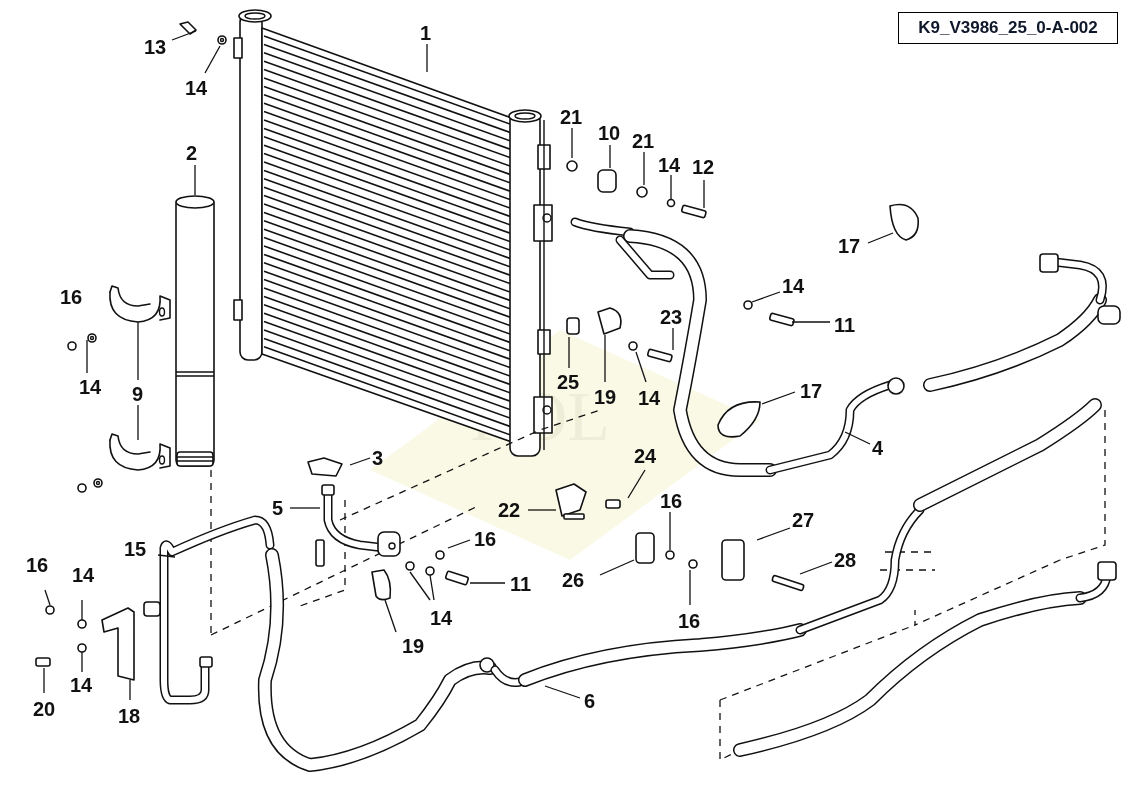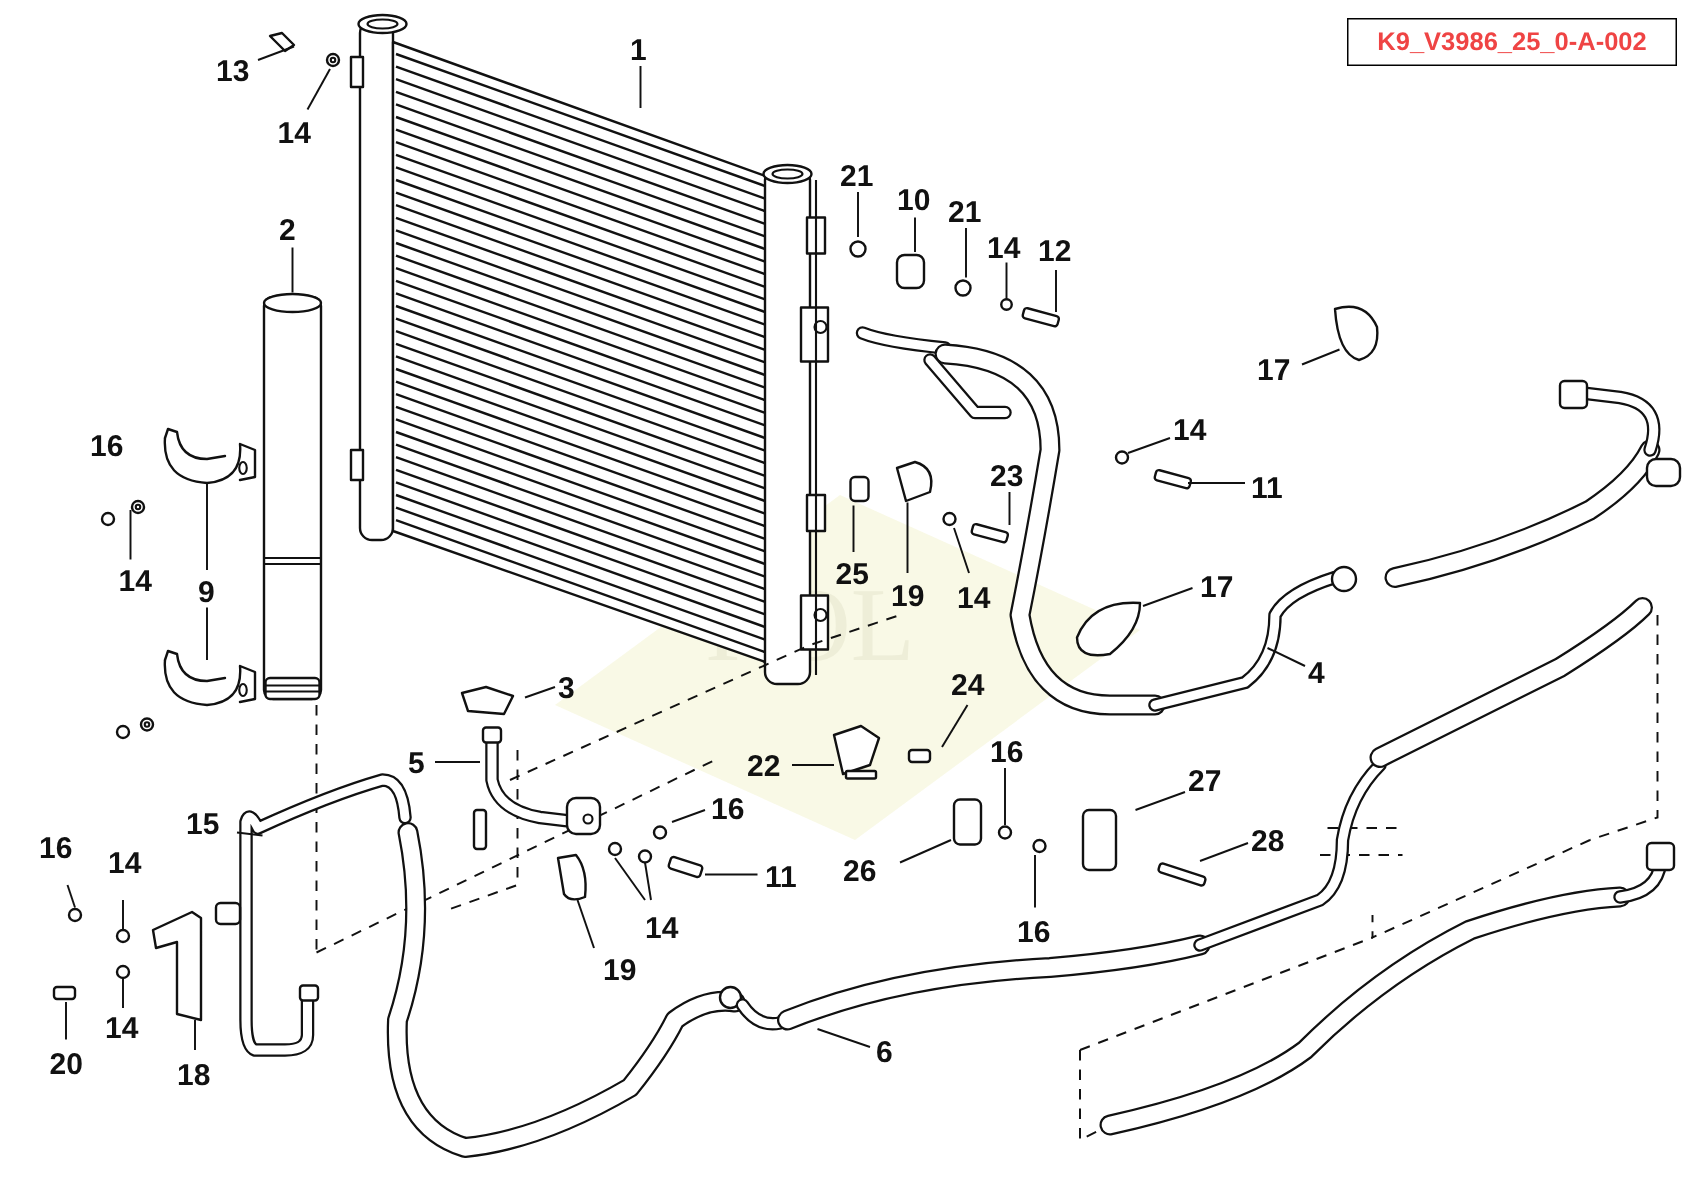--- a/index.html
+++ b/index.html
@@ -1,21 +1,21 @@
 <!DOCTYPE html>
 <html><head>
 <meta charset="utf-8">
 <style>
   html, body { margin:0; padding:0; background:#ffffff; }
   body { width:1128px; height:797px; position:relative; overflow:hidden;
          font-family:"Liberation Sans", sans-serif; }
   #diagram { position:absolute; left:0; top:0; width:1128px; height:797px; }
   .ref-box { position:absolute; left:898px; top:12px; width:220px; height:32px;
              border:1.5px solid #000; box-sizing:border-box; background:#fff;
-             font-weight:bold; font-size:17px; line-height:30px; text-align:center; color:#ef4444; }
+             font-weight:bold; font-size:17px; line-height:30px; text-align:center; color:#0f172a; }
   .callout { font-family:"Liberation Sans", sans-serif; font-weight:bold; font-size:20px; fill:#111; }
   .part { fill:#fff; stroke:#111; stroke-width:1.6; stroke-linejoin:round; stroke-linecap:round; }
   .thin { fill:none; stroke:#111; stroke-width:1.4; }
   .leader { fill:none; stroke:#111; stroke-width:1.3; }
   .dash { fill:none; stroke:#111; stroke-width:1.3; stroke-dasharray:7 6; }
   .hose { fill:none; stroke:#111; stroke-width:14; stroke-linecap:round; stroke-linejoin:round; }
   .hose-in { fill:none; stroke:#fff; stroke-width:11; stroke-linecap:round; stroke-linejoin:round; }
   .pipe { fill:none; stroke:#111; stroke-width:9; stroke-linecap:round; stroke-linejoin:round; }
   .pipe-in { fill:none; stroke:#fff; stroke-width:6; stroke-linecap:round; stroke-linejoin:round; }
   .fin { stroke:#111; stroke-width:1.6; }

